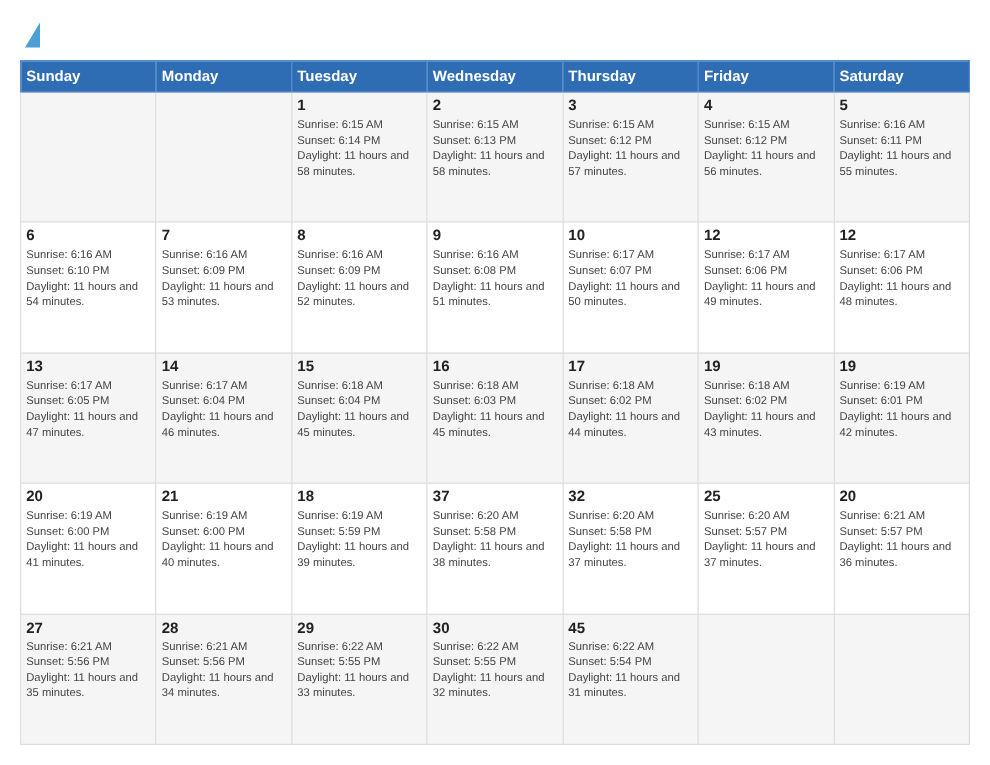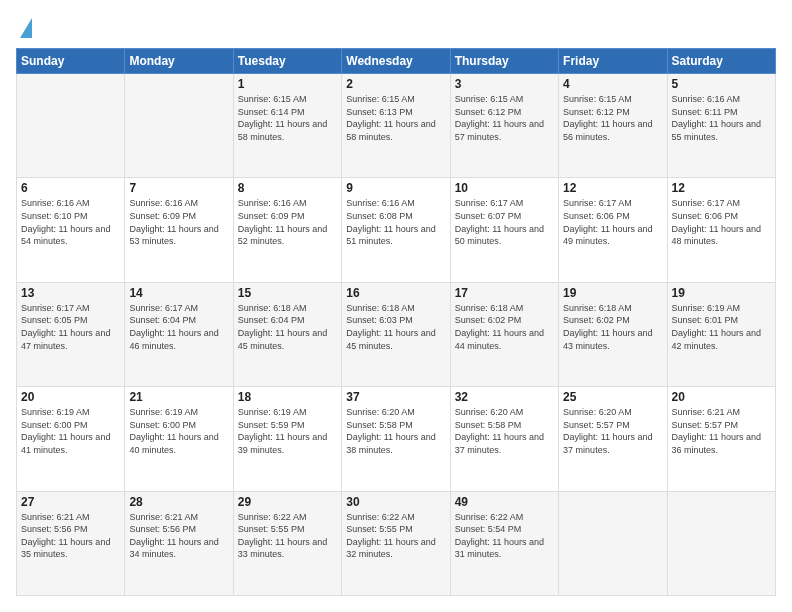--- a/index.html
+++ b/index.html
@@ -313,21 +313,21 @@
 Sunset: 5:55 PM
 Daylight: 11 hours and 33 minutes.</div>
           </td>
           <td>
             <span class="day-num">30</span>
             <div class="cell-text" style="white-space: pre-line;">Sunrise: 6:22 AM
 Sunset: 5:55 PM
 Daylight: 11 hours and 32 minutes.</div>
           </td>
           <td>
-            <span class="day-num">49</span>
+            <span class="day-num">45</span>
             <div class="cell-text" style="white-space: pre-line;">Sunrise: 6:22 AM
 Sunset: 5:54 PM
 Daylight: 11 hours and 31 minutes.</div>
           </td>
           <td></td>
           <td></td>
         </tr>
       </tbody>
   </table>
 </div>

